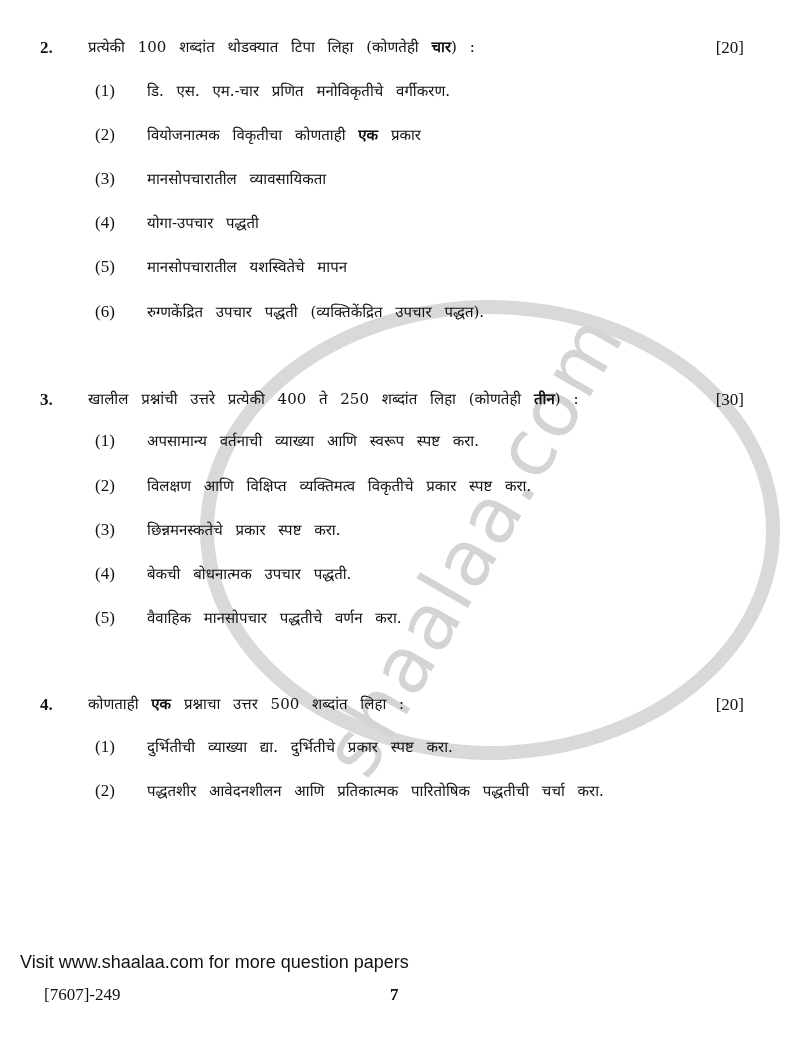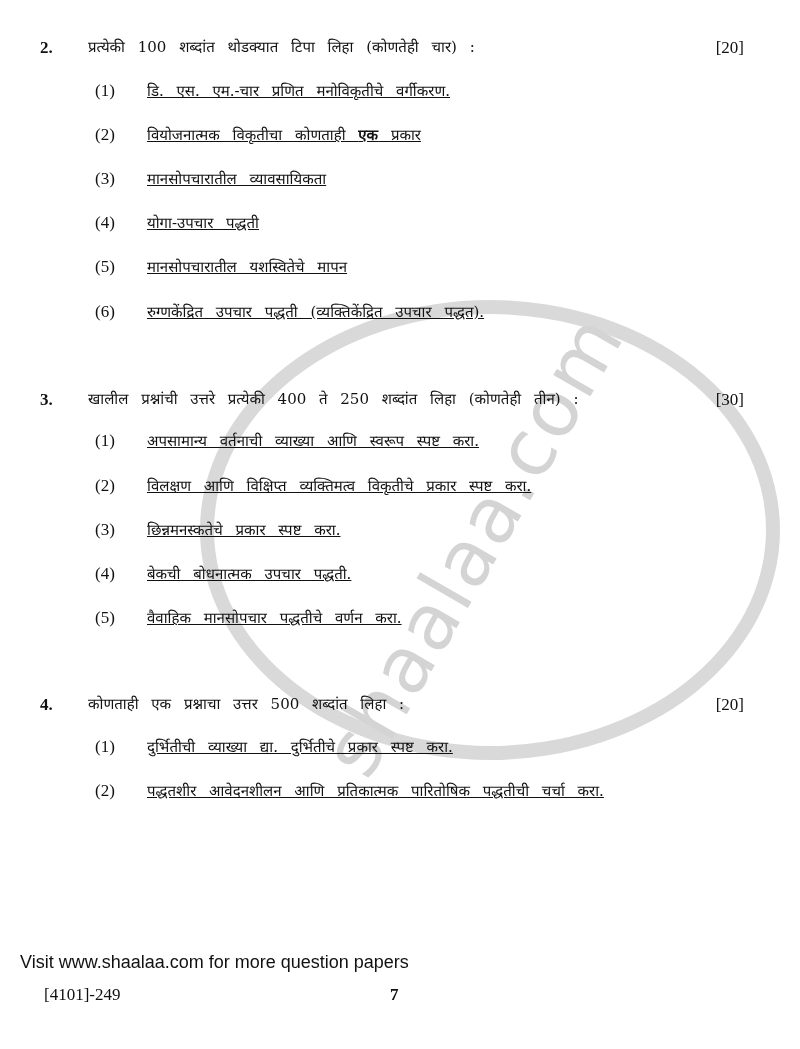--- a/index.html
+++ b/index.html
@@ -27,33 +27,33 @@
   .question { position: absolute; left: 0; width: 800px; z-index: 1; }
   .q-head { position: absolute; left: 0; top: 0; width: 800px; height: 30px; }
   .q-num {
     position: absolute; left: 40px; top: 4px;
     font-family: "Liberation Serif", serif; font-weight: bold; font-size: 17px;
   }
   .q-text {
     position: absolute; left: 88px; top: 2px;
     font-size: 15px; word-spacing: 8px; white-space: nowrap;
   }
-  .q-text b { font-weight: normal; }
+  .q-text b { font-weight: bold; }
   .q-marks {
     position: absolute; right: 56px; top: 4px;
     font-family: "Liberation Serif", serif; font-size: 17px; text-align: center;
   }
   .sub { position: absolute; left: 0; width: 800px; height: 30px; }
   .sub-num {
     position: absolute; left: 95px; top: 3px;
     font-family: "Liberation Serif", serif; font-size: 17px;
   }
   .sub-text {
     position: absolute; left: 147px; top: 2px;
-    font-size: 15px; word-spacing: 8px; white-space: nowrap; text-decoration: underline;
+    font-size: 15px; word-spacing: 8px; white-space: nowrap;
   }
 
   .footer-code {
     position: absolute; left: 44px; top: 985px;
     font-family: "Liberation Serif", serif; font-size: 17px; z-index: 1;
   }
   .footer-page {
     position: absolute; left: 390px; top: 985px;
     font-family: "Liberation Serif", serif; font-weight: bold; font-size: 17px; z-index: 1;
   }
@@ -139,16 +139,16 @@
     <div class="sub" style="top:43px;">
       <span class="sub-num">(1)</span>
       <span class="sub-text">दुर्भितीची व्याख्या द्या. दुर्भितीचे प्रकार स्पष्ट करा.</span>
     </div>
     <div class="sub" style="top:87px;">
       <span class="sub-num">(2)</span>
       <span class="sub-text">पद्धतशीर आवेदनशीलन आणि प्रतिकात्मक पारितोषिक पद्धतीची चर्चा करा.</span>
     </div>
   </div>
 
-  <div class="footer-code">[4101]-249</div>
+  <div class="footer-code">[7607]-249</div>
   <div class="footer-page">7</div>
   <div class="footer-visit">Visit www.shaalaa.com for more question papers</div>
 </div>
 
 </body></html>

